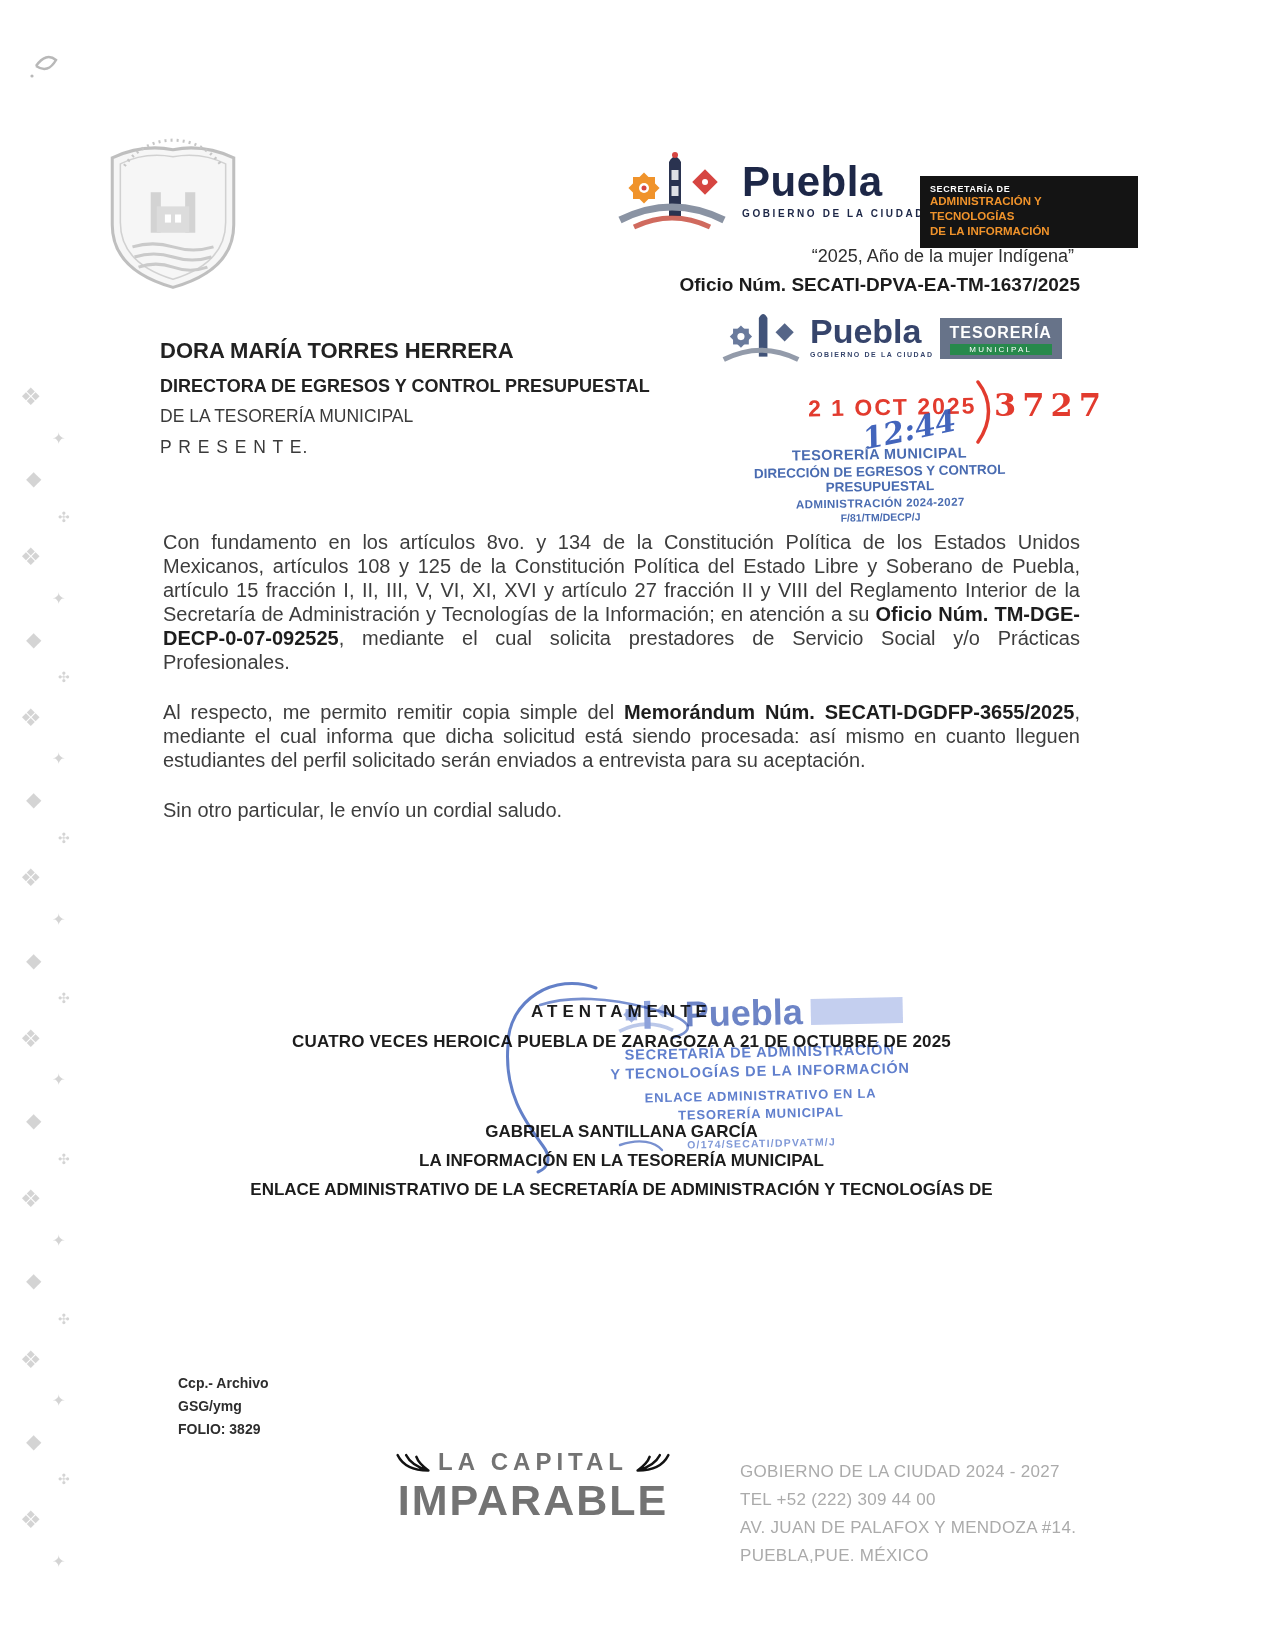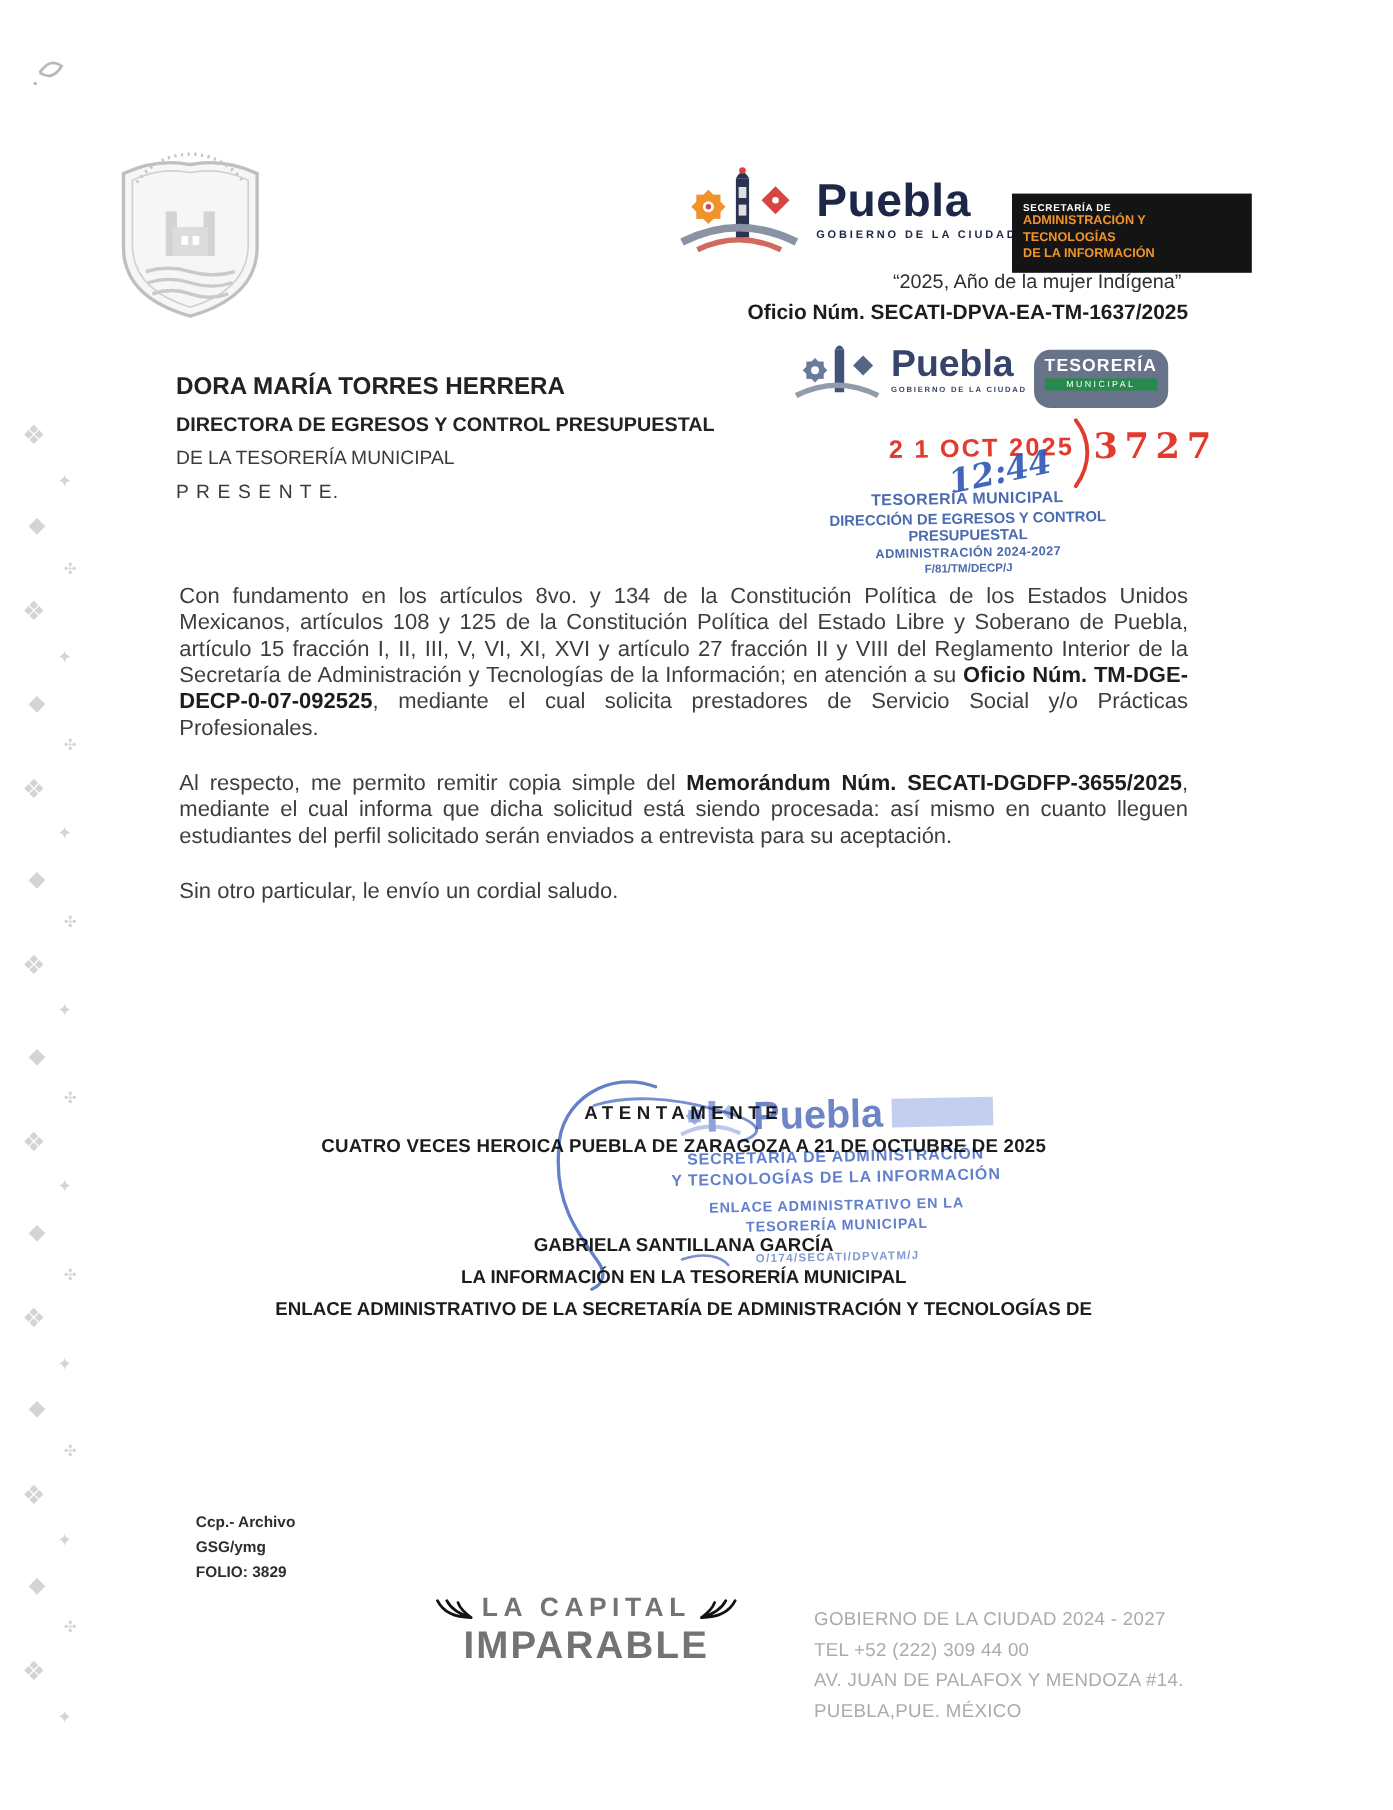--- a/index.html
+++ b/index.html
@@ -38,21 +38,21 @@
   .r-role { font-weight:800; font-size:18px; margin-top:12px; }
   .r-org  { font-size:17.5px; margin-top:9px; color:#3a3a3a; }
   .r-sal  { font-size:17.5px; margin-top:10px; letter-spacing:1px; color:#3a3a3a; }
 
   
   .receipt { position:absolute; left:690px; top:308px; width:430px; height:245px; }
   .receipt-logo { position:absolute; left:28px; top:0; display:flex; align-items:flex-start; gap:6px; opacity:.92; }
   .rl-text { margin-top:6px; }
   .rl-word { font-size:34px; font-weight:800; color:#25355f; line-height:1; }
   .rl-tag { font-size:7px; font-weight:700; letter-spacing:1.6px; color:#25355f; margin-top:3px; }
-  .office-box { background:#5b6880; color:#fff; text-align:center; padding:6px 10px 16px; margin-top:10px;border-radius:15px; }
+  .office-box { background:#5b6880; color:#fff; text-align:center; padding:6px 10px 4px; margin-top:10px; }
   .ob1 { font-weight:800; font-size:16px; letter-spacing:1px; }
   .ob2 { font-size:8px; letter-spacing:2.2px; margin-top:2px; background:#15803d; padding:1px 2px; }
   .stamp-date { position:absolute; left:118px; top:86px; color:var(--stamp-red,#e23b2e); font-weight:800;
     font-size:23px; letter-spacing:2px; transform:rotate(-1deg); white-space:nowrap; }
   .hand-time { position:absolute; left:172px; top:104px; color:var(--ink-blue,#2f55b5);
     font-family:"DejaVu Serif", serif; font-style:italic; font-weight:600; font-size:30px; transform:rotate(-12deg); opacity:.9; }
   .red-bracket { position:absolute; left:283px; top:72px; }
   .red-number { position:absolute; left:304px; top:78px; color:var(--stamp-red,#e23b2e);
     font-family:"DejaVu Serif", serif; font-weight:700; font-size:32px; letter-spacing:6px; }
   .dept { position:absolute; left:-20px; top:138px; width:420px; text-align:center;
@@ -89,21 +89,21 @@
   .bs-l2 { font-size:13px; margin-top:9px; }
   .bs-l3 { font-size:13px; margin-top:3px; }
   .bs-l4 { font-size:10.5px; margin-top:16px; opacity:.8; letter-spacing:1.2px; }
 
   .signature-ink { position:absolute; left:480px; top:955px; mix-blend-mode:multiply; }
 
   
   .ccp { position:absolute; left:178px; top:1372px; font-size:14px; font-weight:700; color:#2d2d2d; line-height:23px; }
   .brand-footer { position:absolute; left:368px; top:1448px; width:330px; text-align:center; color:#737373; }
   .bf-top { display:flex; align-items:center; justify-content:center; gap:8px; font-weight:800; font-size:24px; letter-spacing:5px; }
-  .bf-bottom { font-weight:900; font-size:35px; letter-spacing:2px; margin-top:0px; }
+  .bf-bottom { font-weight:900; font-size:43px; letter-spacing:2px; margin-top:0px; }
   .footer-right { position:absolute; left:740px; top:1458px; font-size:17px; color:var(--footer-gray,#ababab);
     line-height:28px; letter-spacing:.3px; }
 </style>
 </head>
 <body>
 
 <div class="page">
 
   <div class="ornament-strip">
       <span class="orn">❖</span>

